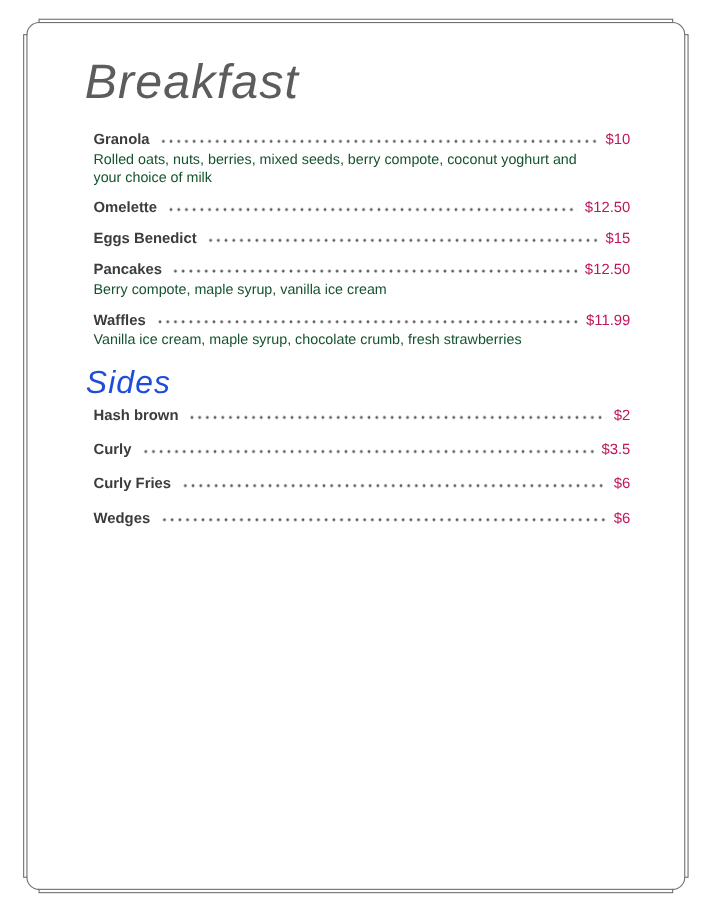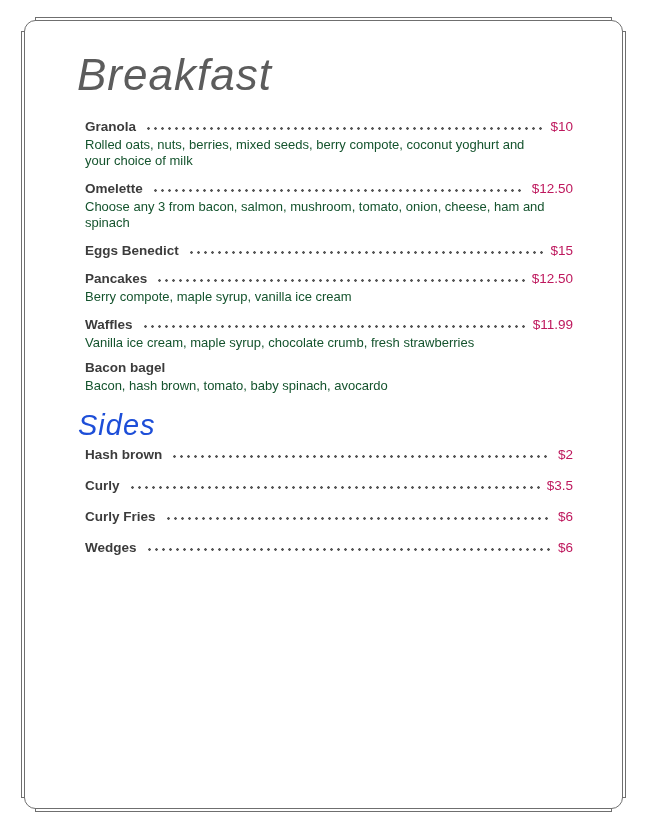--- a/index.html
+++ b/index.html
@@ -117,21 +117,20 @@
     </div>
     <div class="desc">Rolled oats, nuts, berries, mixed seeds, berry compote, coconut yoghurt and your choice of milk</div>
   </div>
 
   <div class="item">
     <div class="row">
       <span class="name">Omelette</span>
       <span class="leader"></span>
       <span class="price">$12.50</span>
     </div>
-    <div class="desc">Choose any 3 from bacon, salmon, mushroom, tomato, onion, cheese, ham and spinach</div>
   </div>
 
   <div class="item">
     <div class="row">
       <span class="name">Eggs Benedict</span>
       <span class="leader"></span>
       <span class="price">$15</span>
     </div>
   </div>
 
@@ -146,26 +145,20 @@
 
   <div class="item">
     <div class="row">
       <span class="name">Waffles</span>
       <span class="leader"></span>
       <span class="price">$11.99</span>
     </div>
     <div class="desc">Vanilla ice cream, maple syrup, chocolate crumb, fresh strawberries</div>
   </div>
 
-  <div class="item">
-    <div class="row">
-      <span class="name">Bacon bagel</span>
-    </div>
-    <div class="desc">Bacon, hash brown, tomato, baby spinach, avocardo</div>
-  </div>
 
   <h2 class="section-title title-sides">Sides</h2>
 
   <div class="side-item">
     <div class="row">
       <span class="name">Hash brown</span>
       <span class="leader"></span>
       <span class="price">$2</span>
     </div>
   </div>

